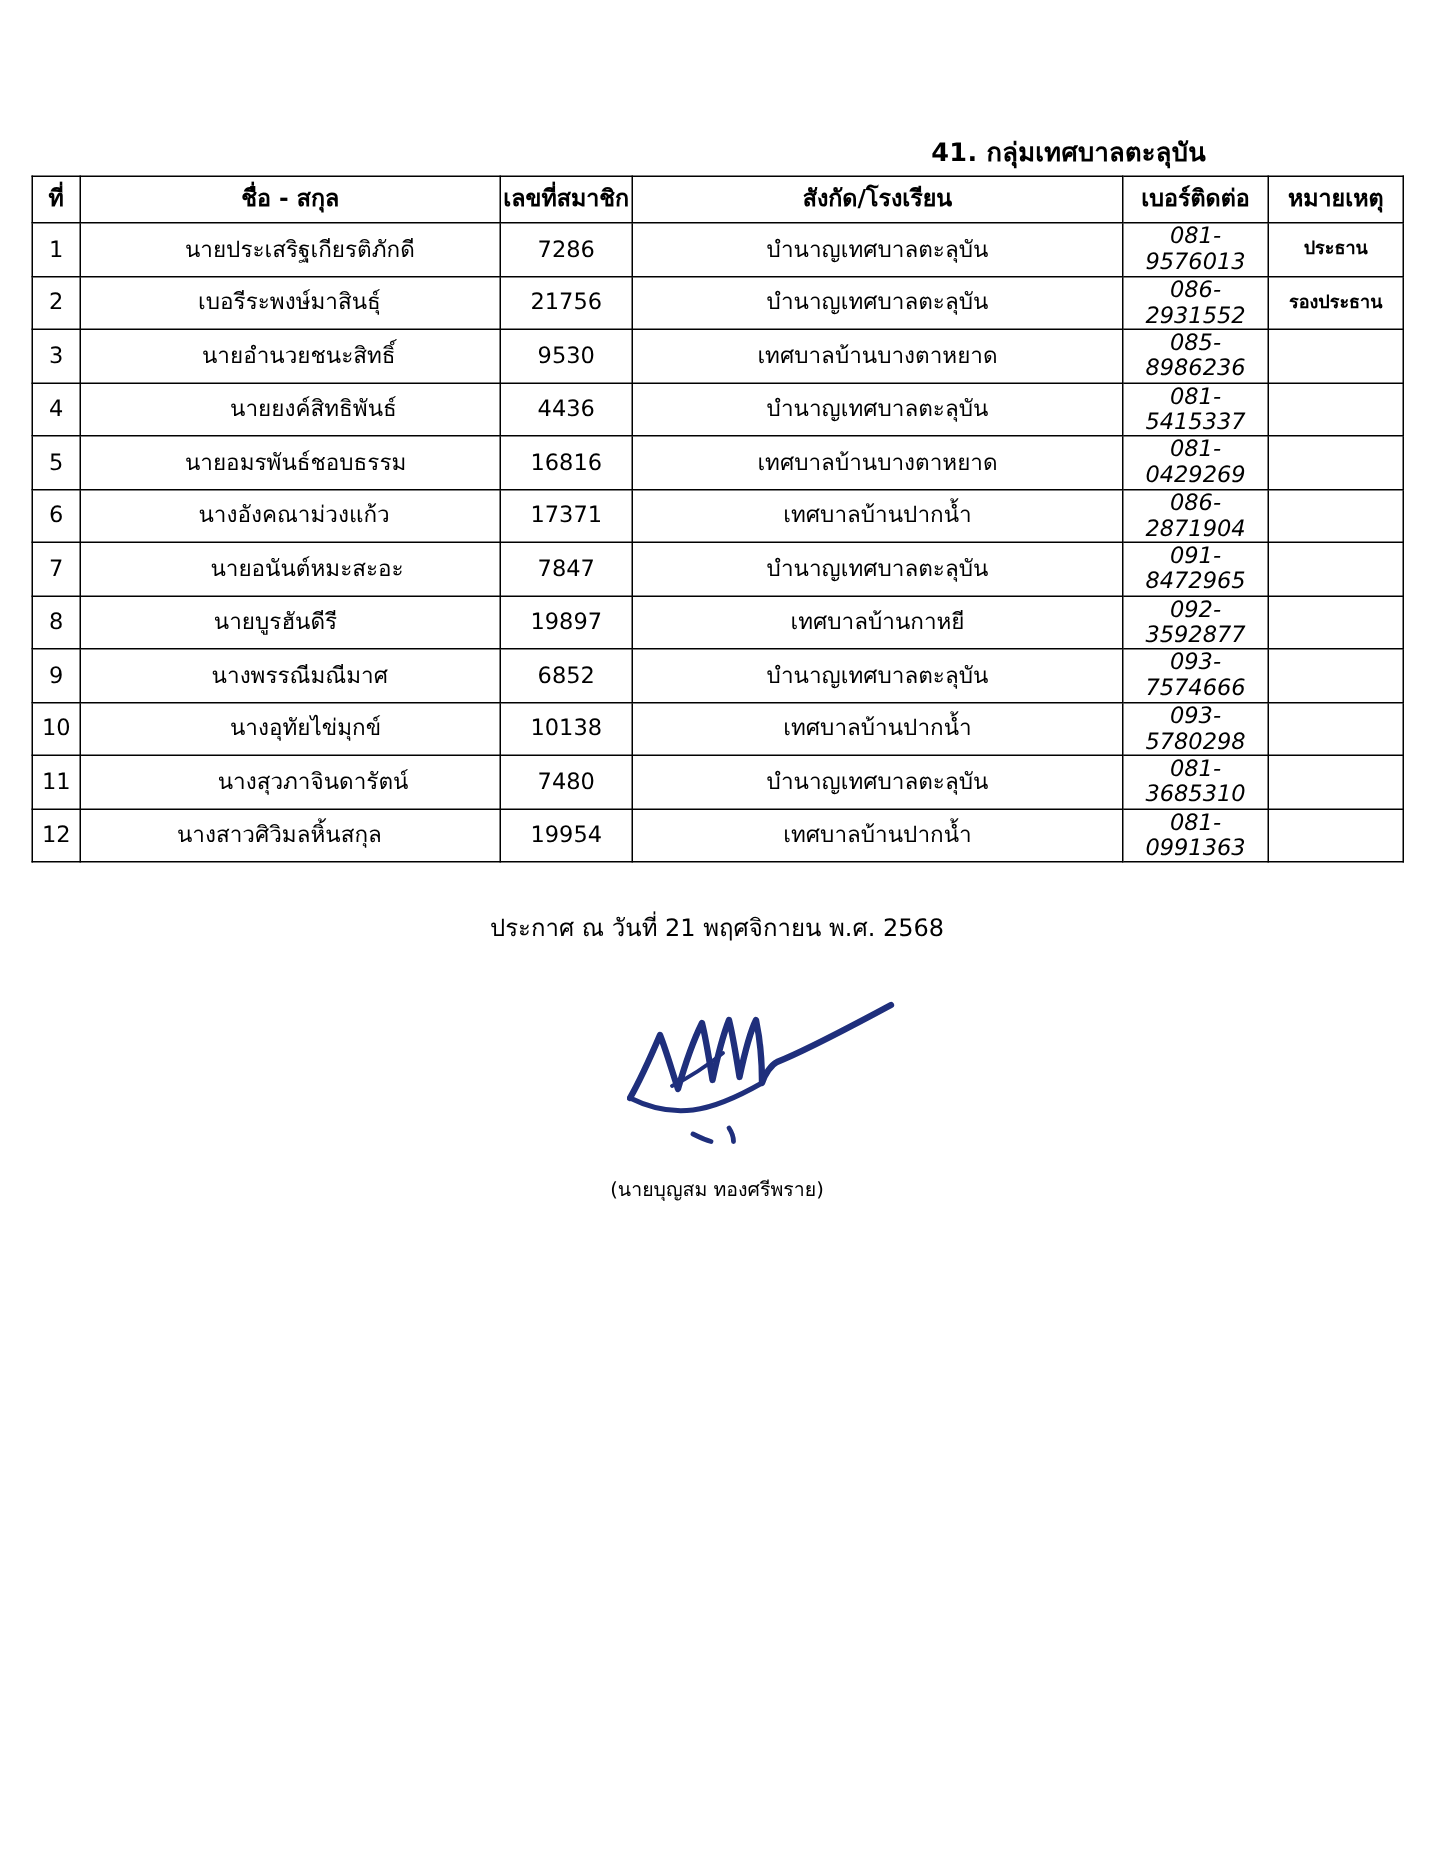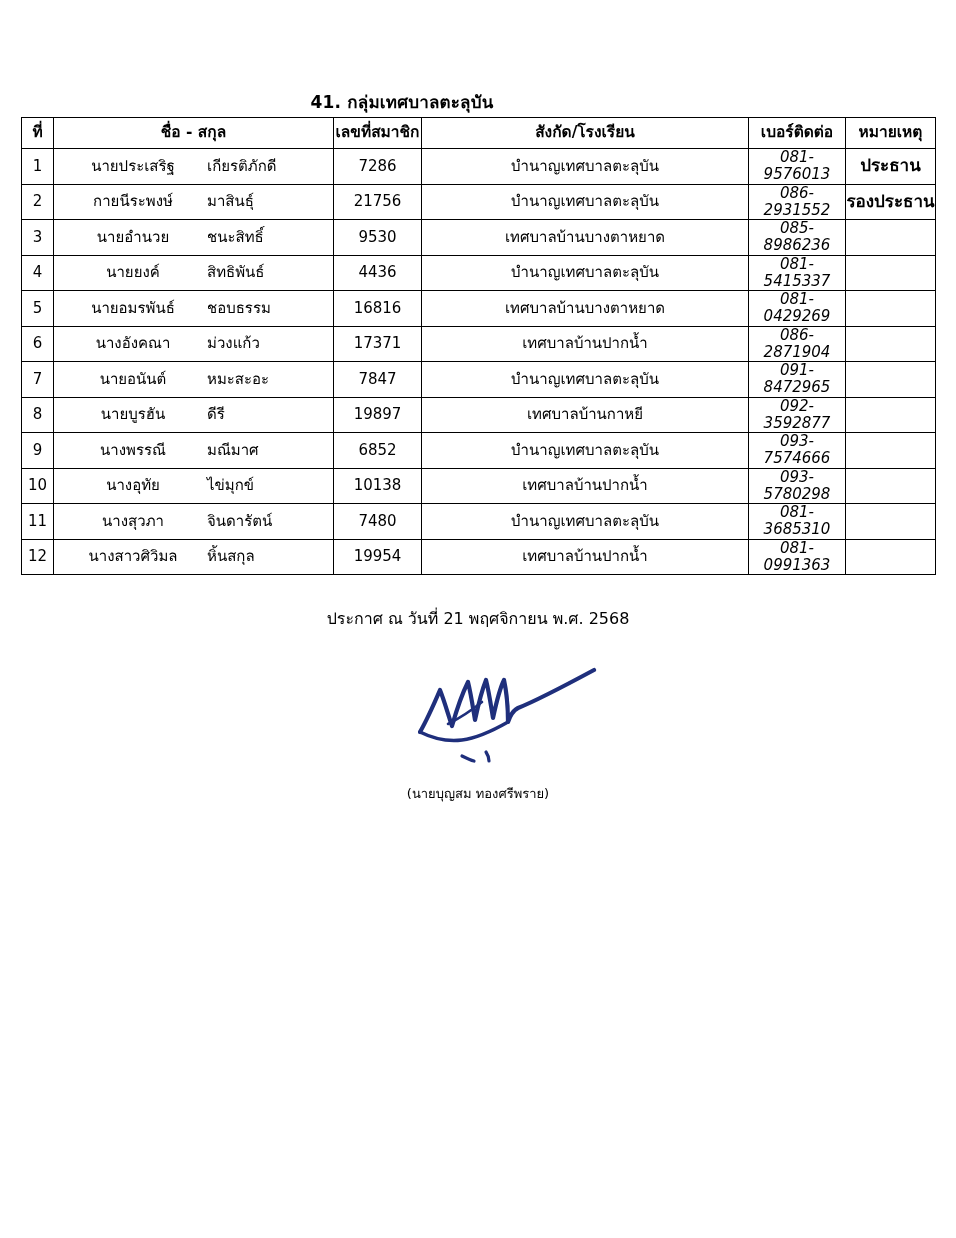--- a/index.html
+++ b/index.html
@@ -21,21 +21,21 @@
     position: absolute;
     inset: 0;
   }
 
   
   .doc-title {
     position: absolute;
     top: 92px;
     left: 0;
     width: 804px;
-    text-align: center;
+    text-align: right;
     font-size: 17px;
     font-weight: bold;
     letter-spacing: 0.2px;
     line-height: 20px;
   }
 
   
   .member-table {
     position: absolute;
     top: 117px;
@@ -65,25 +65,25 @@
   col.c-name    { width: 280px; }
   col.c-member  { width: 88px; }
   col.c-school  { width: 327px; }
   col.c-phone   { width: 97px; }
   col.c-remark  { width: 90px; }
 
   td.no      { text-align: center; font-size: 15px; }
   td.member  { text-align: center; font-size: 15px; }
   td.school  { text-align: center; font-size: 15px; }
   td.phone   { text-align: center; font-size: 15px; font-style: italic; }
-  td.remark  { text-align: center; font-size: 17px; font-weight: bold; }
+  td.remark  { text-align: center; font-size: 12px; font-weight: bold; }
 
   
   td.name {
-    text-align: center;
+    text-align: right;
     padding-left: 5px;
     position: relative;
   }
   .name-inner {
     display: flex;
     align-items: baseline;
   }
   .firstname {
     display: inline-block;
     width: 148px;
@@ -175,21 +175,21 @@
           </td>
           <td class="member">7286</td>
           <td class="school">บำนาญเทศบาลตะลุบัน</td>
           <td class="phone">081-9576013</td>
           <td class="remark">ประธาน</td>
         </tr>
         <tr>
           <td class="no">2</td>
           <td class="name">
             <span class="name-inner">
-              <span class="firstname">กายนีระพงษ์</span>
+              <span class="firstname">เบอรีระพงษ์</span>
               <span class="surname">มาสินธุ์</span>
             </span>
           </td>
           <td class="member">21756</td>
           <td class="school">บำนาญเทศบาลตะลุบัน</td>
           <td class="phone">086-2931552</td>
           <td class="remark">รองประธาน</td>
         </tr>
         <tr>
           <td class="no">3</td>

